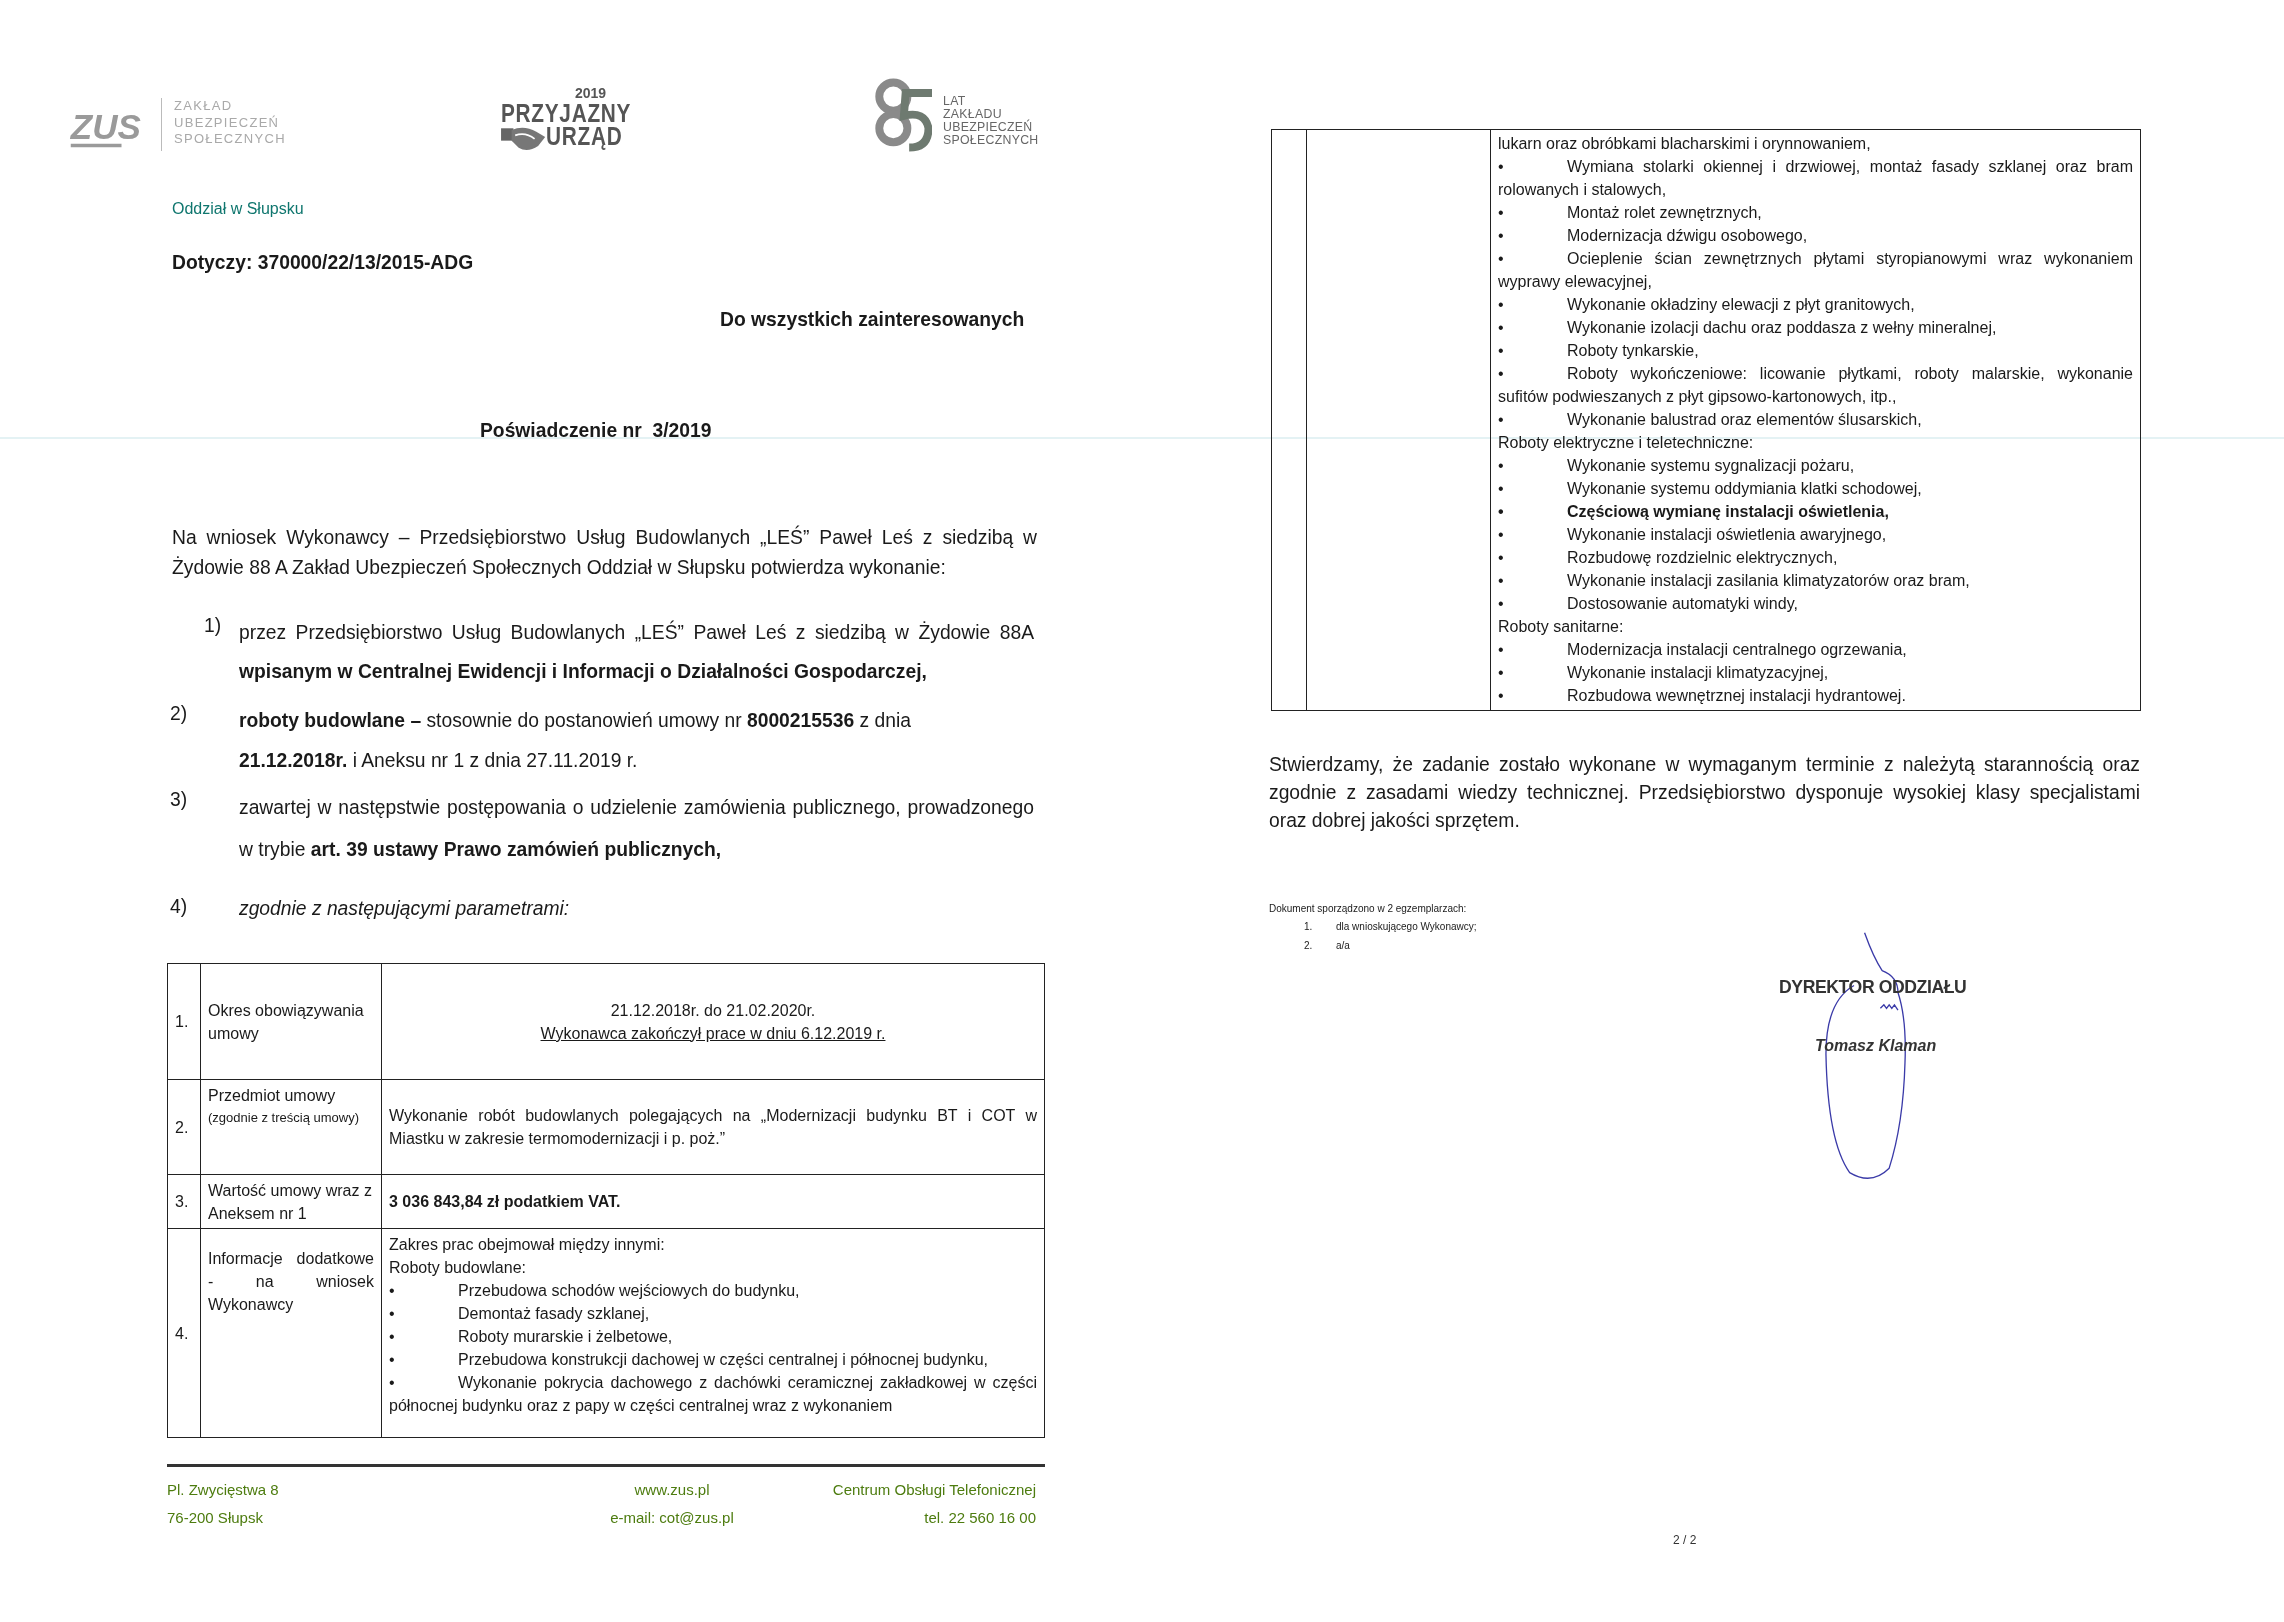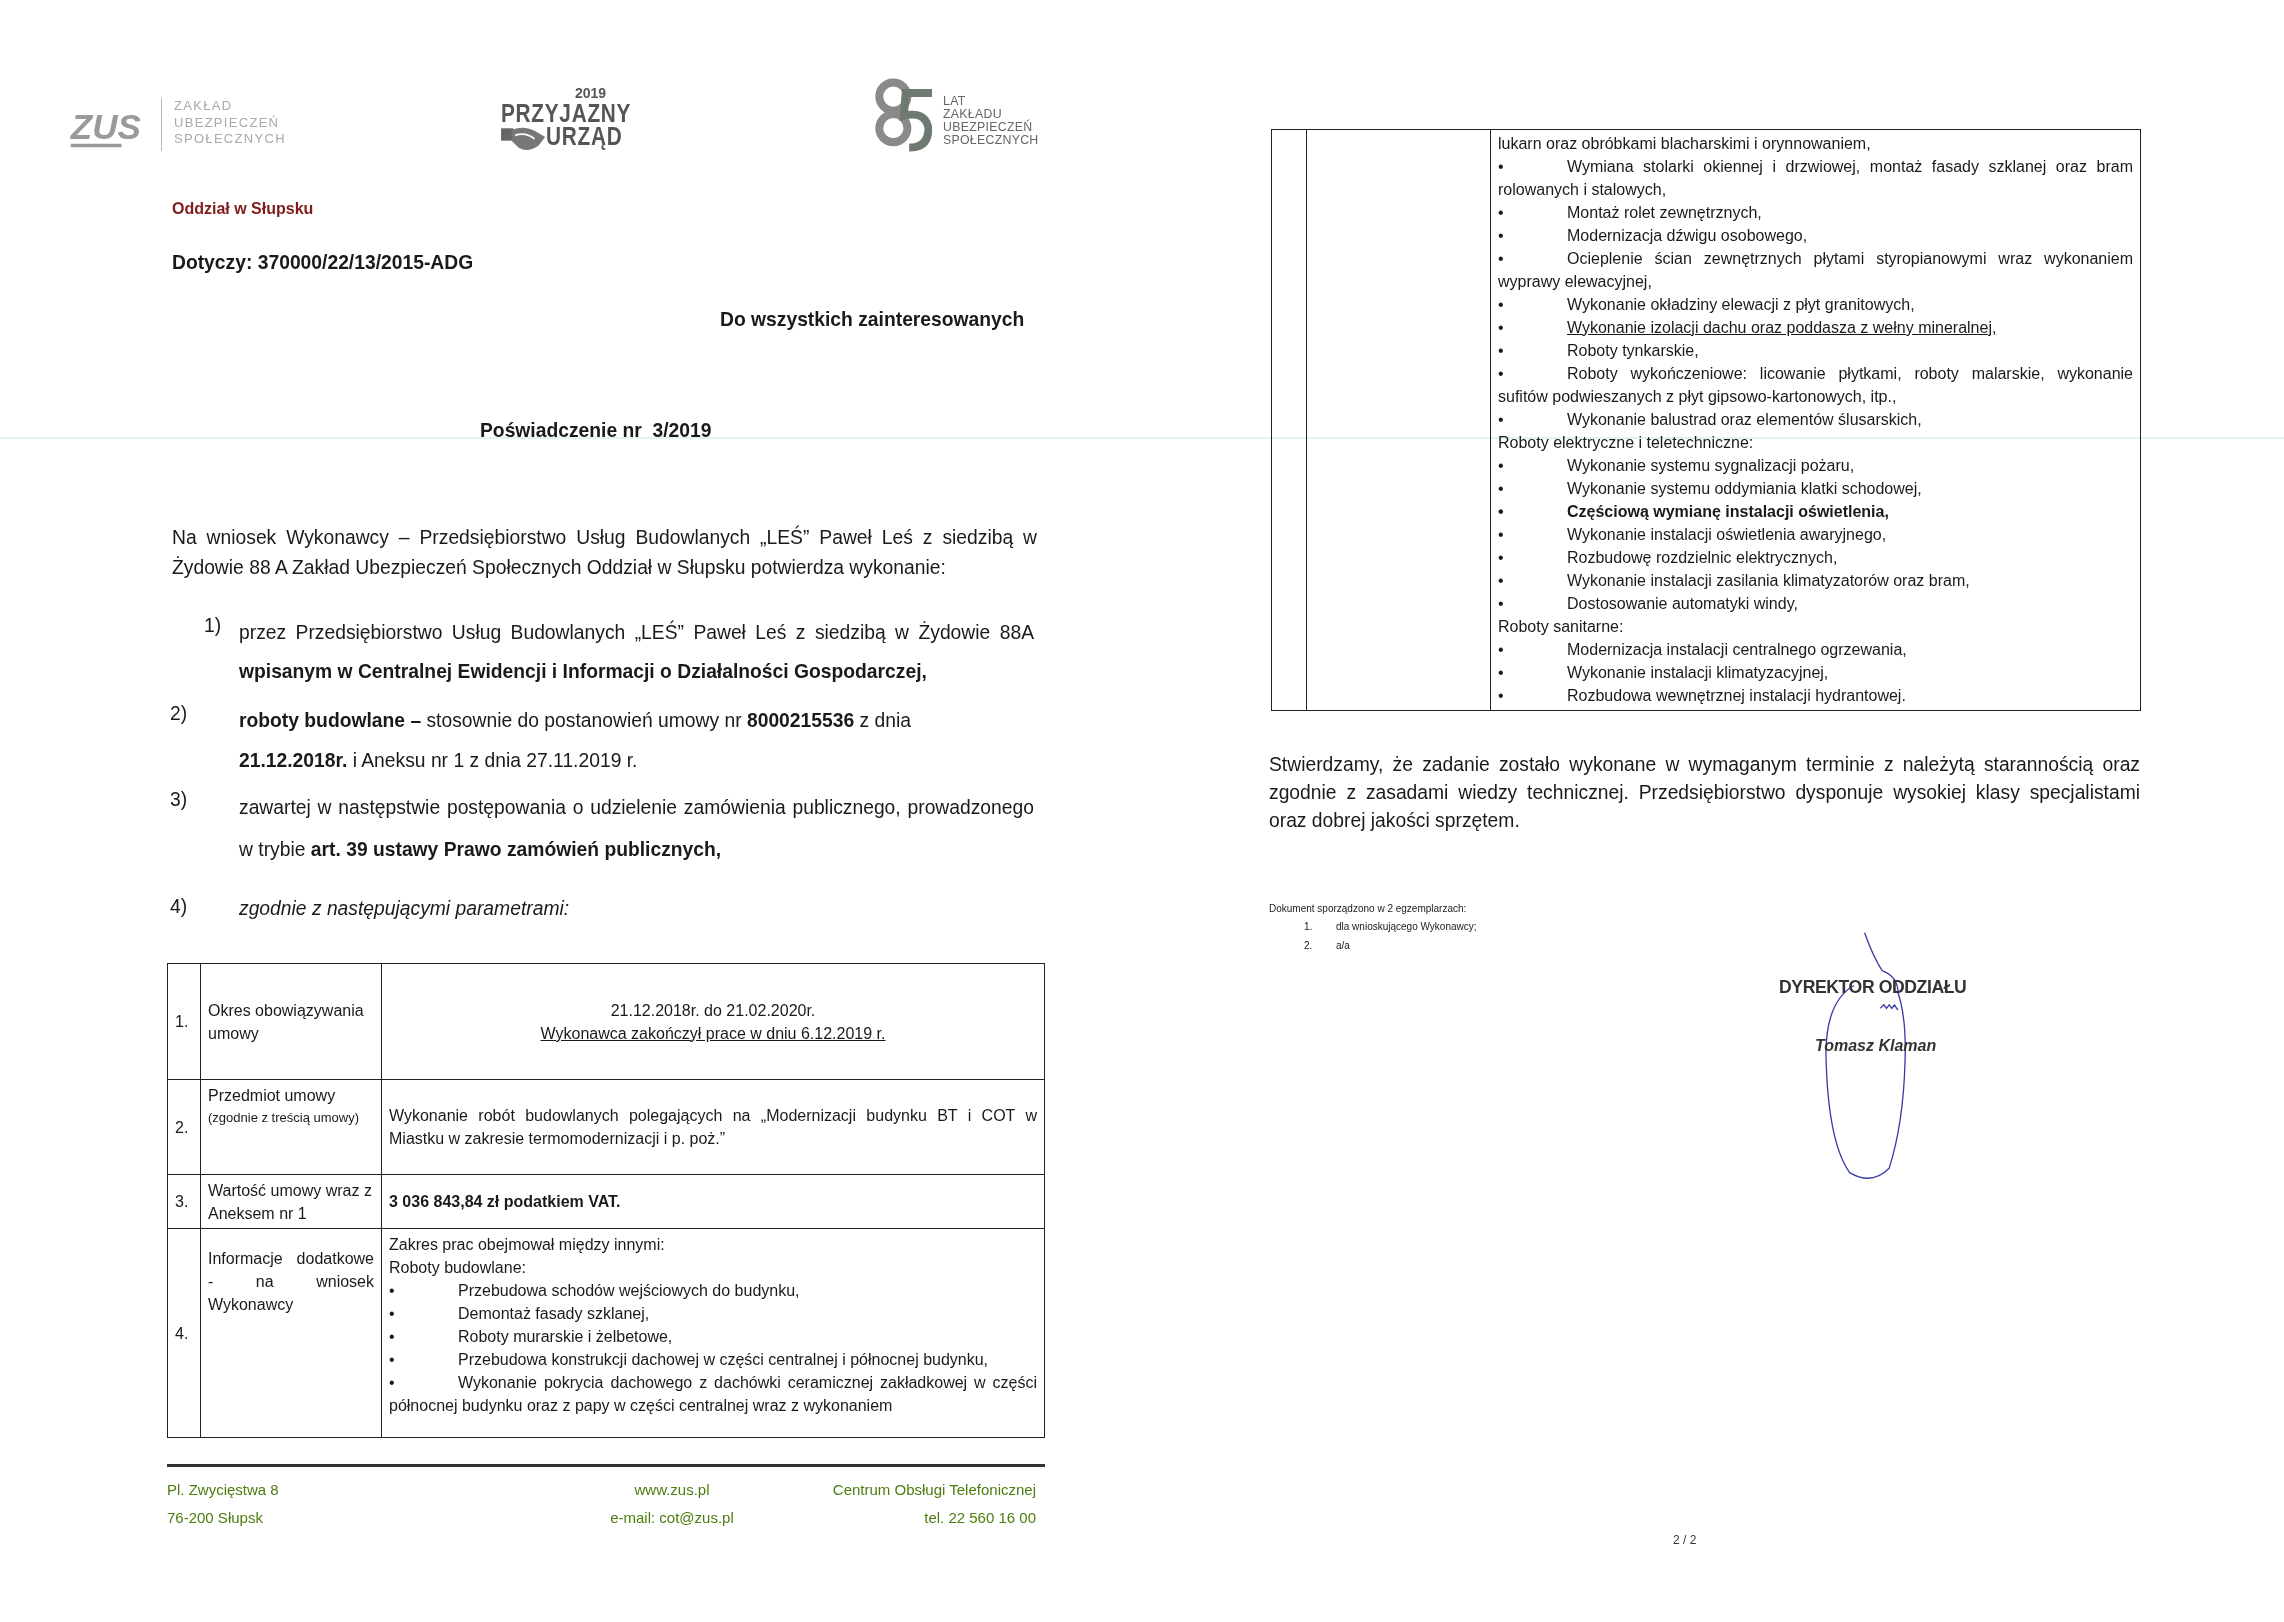--- a/index.html
+++ b/index.html
@@ -11,21 +11,21 @@
   .zus-mark{left:69px;top:105px;width:77px;height:46px;}
   .zus-divider{left:161px;top:98px;width:0.9px;height:53px;background:#bbb;}
   .zus-text{left:174px;top:98px;font-size:13px;line-height:16.7px;color:#a9a9a9;letter-spacing:1.3px;}
   .pu-year{left:575px;top:85px;font-size:14px;font-weight:bold;color:#555;}
   .pu-top{left:501px;top:98px;font-size:26px;font-weight:bold;color:#555;letter-spacing:0.9px;transform:scaleX(0.8);}
   .pu-bottom{left:546px;top:121px;font-size:26px;font-weight:bold;color:#555;letter-spacing:0.9px;transform:scaleX(0.8);}
   .pu-hand{left:501px;top:123px;width:46px;height:30px;}
   .lat-mark{left:874px;top:77px;width:58px;height:76px;}
   .lat-text{left:943px;top:95px;font-size:12.3px;line-height:13px;color:#666;letter-spacing:0.3px;}
   
-  .t-branch{left:172px;top:200px;font-size:16px;color:#7f1d1d;font-weight:bold;}
+  .t-branch{left:172px;top:200px;font-size:16px;color:#0f766e;}
   .t-ref{left:172px;top:252px;font-size:19.3px;font-weight:bold;}
   .t-to{left:720px;top:309px;font-size:19.3px;font-weight:bold;}
   .t-title{left:480px;top:420px;font-size:19.3px;font-weight:bold;}
   .p{font-size:19.3px;line-height:30px;}
   .intro{left:172px;top:523px;width:865px;text-align:justify;}
   .num{font-size:19.3px;}
   .b{font-weight:bold;}
   
   table.params{border-collapse:collapse;font-size:16px;line-height:23px;}
   table.params td{border:1.8px solid #222;vertical-align:top;padding:3.5px 7px;}
@@ -177,21 +177,21 @@
       <td></td>
       <td></td>
       <td style="padding:1.8px 7px 3.5px 7px;">
         <div id="page2-items">
               <div>lukarn oraz obróbkami blacharskimi i orynnowaniem,</div>
               <div class="just" style="text-indent: 0px;"><span style="display: inline-block; width: 69px;">•</span><span>Wymiana stolarki okiennej i drzwiowej, montaż fasady szklanej oraz bram rolowanych i stalowych,</span></div>
               <div class="just" style="text-indent: 0px;"><span style="display: inline-block; width: 69px;">•</span><span>Montaż rolet zewnętrznych,</span></div>
               <div class="just" style="text-indent: 0px;"><span style="display: inline-block; width: 69px;">•</span><span>Modernizacja dźwigu osobowego,</span></div>
               <div class="just" style="text-indent: 0px;"><span style="display: inline-block; width: 69px;">•</span><span>Ocieplenie ścian zewnętrznych płytami styropianowymi wraz wykonaniem wyprawy elewacyjnej,</span></div>
               <div class="just" style="text-indent: 0px;"><span style="display: inline-block; width: 69px;">•</span><span>Wykonanie okładziny elewacji z płyt granitowych,</span></div>
-              <div class="just" style="text-indent: 0px; text-decoration: underline;"><span style="display: inline-block; width: 69px;">•</span><span>Wykonanie izolacji dachu oraz poddasza z wełny mineralnej,</span></div>
+              <div class="just" style="text-indent: 0px;"><span style="display: inline-block; width: 69px;">•</span><span>Wykonanie izolacji dachu oraz poddasza z wełny mineralnej,</span></div>
               <div class="just" style="text-indent: 0px;"><span style="display: inline-block; width: 69px;">•</span><span>Roboty tynkarskie,</span></div>
               <div class="just" style="text-indent: 0px;"><span style="display: inline-block; width: 69px;">•</span><span>Roboty wykończeniowe: licowanie płytkami, roboty malarskie, wykonanie sufitów podwieszanych z płyt gipsowo-kartonowych, itp.,</span></div>
               <div class="just" style="text-indent: 0px;"><span style="display: inline-block; width: 69px;">•</span><span>Wykonanie balustrad oraz elementów ślusarskich,</span></div>
               <div>Roboty elektryczne i teletechniczne:</div>
               <div class="just" style="text-indent: 0px;"><span style="display: inline-block; width: 69px;">•</span><span>Wykonanie systemu sygnalizacji pożaru,</span></div>
               <div class="just" style="text-indent: 0px;"><span style="display: inline-block; width: 69px;">•</span><span>Wykonanie systemu oddymiania klatki schodowej,</span></div>
               <div class="just" style="text-indent: 0px; font-weight: bold;"><span style="display: inline-block; width: 69px;">•</span><span>Częściową wymianę instalacji oświetlenia,</span></div>
               <div class="just" style="text-indent: 0px;"><span style="display: inline-block; width: 69px;">•</span><span>Wykonanie instalacji oświetlenia awaryjnego,</span></div>
               <div class="just" style="text-indent: 0px;"><span style="display: inline-block; width: 69px;">•</span><span>Rozbudowę rozdzielnic elektrycznych,</span></div>
               <div class="just" style="text-indent: 0px;"><span style="display: inline-block; width: 69px;">•</span><span>Wykonanie instalacji zasilania klimatyzatorów oraz bram,</span></div>

